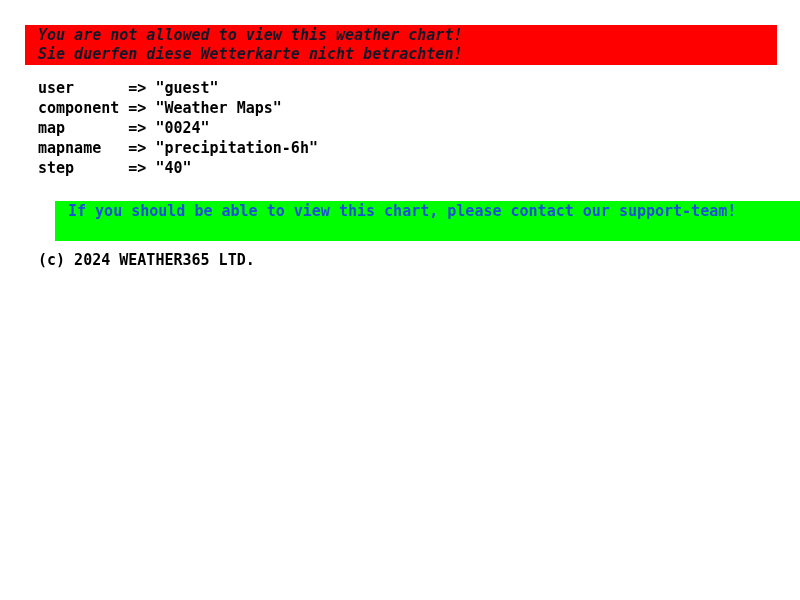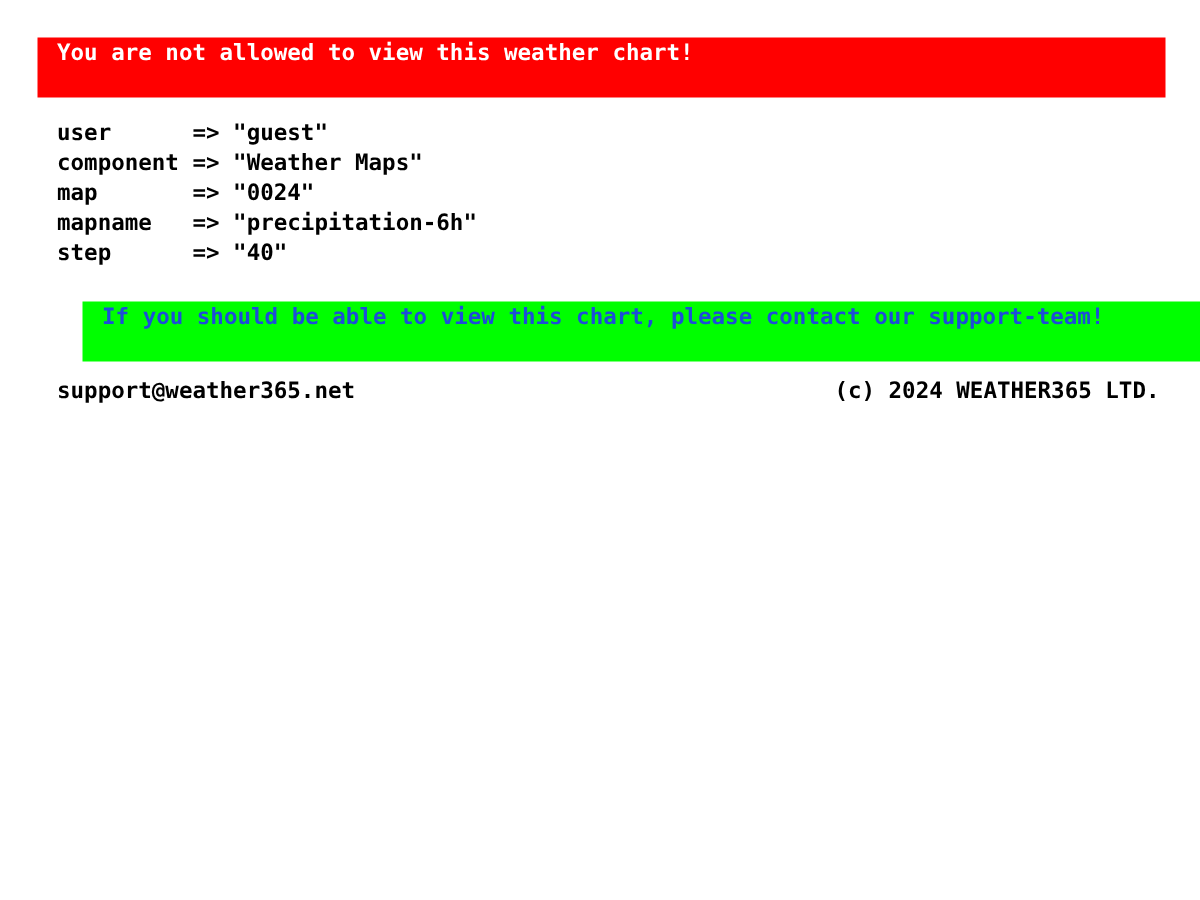--- a/index.html
+++ b/index.html
@@ -44,30 +44,30 @@
     width: 735px;
     display: flex;
     justify-content: space-between;
     line-height: 20px;
     white-space: nowrap;
   }
 </style>
 </head>
 <body style="background: rgb(255, 255, 255); color: rgb(0, 0, 0);">
 
-<div class="banner" id="error-banner" style="background: rgb(255, 0, 0); color: #ffffff;">
+<div class="banner" id="error-banner" style="background: rgb(255, 0, 0); color: #0f172a; font-style: italic;">
   <div>You are not allowed to view this weather chart!</div>
+  <div>Sie duerfen diese Wetterkarte nicht betrachten!</div>
 </div>
 
 <pre class="kv">user      =&gt; "guest"
 component =&gt; "Weather Maps"
 map       =&gt; "0024"
 mapname   =&gt; "precipitation-6h"
 step      =&gt; "40"</pre>
 
 <div class="banner" id="support-banner" style="background: rgb(0, 255, 0); color: #1d4ed8; margin-left: 30px;">
   <div>If you should be able to view this chart, please contact our support-team!</div>
 </div>
 
 <div class="footer">
-  <span>support@weather365.net</span>
   <span>(c) 2024 WEATHER365 LTD.</span>
 </div>
 
 </body></html>

